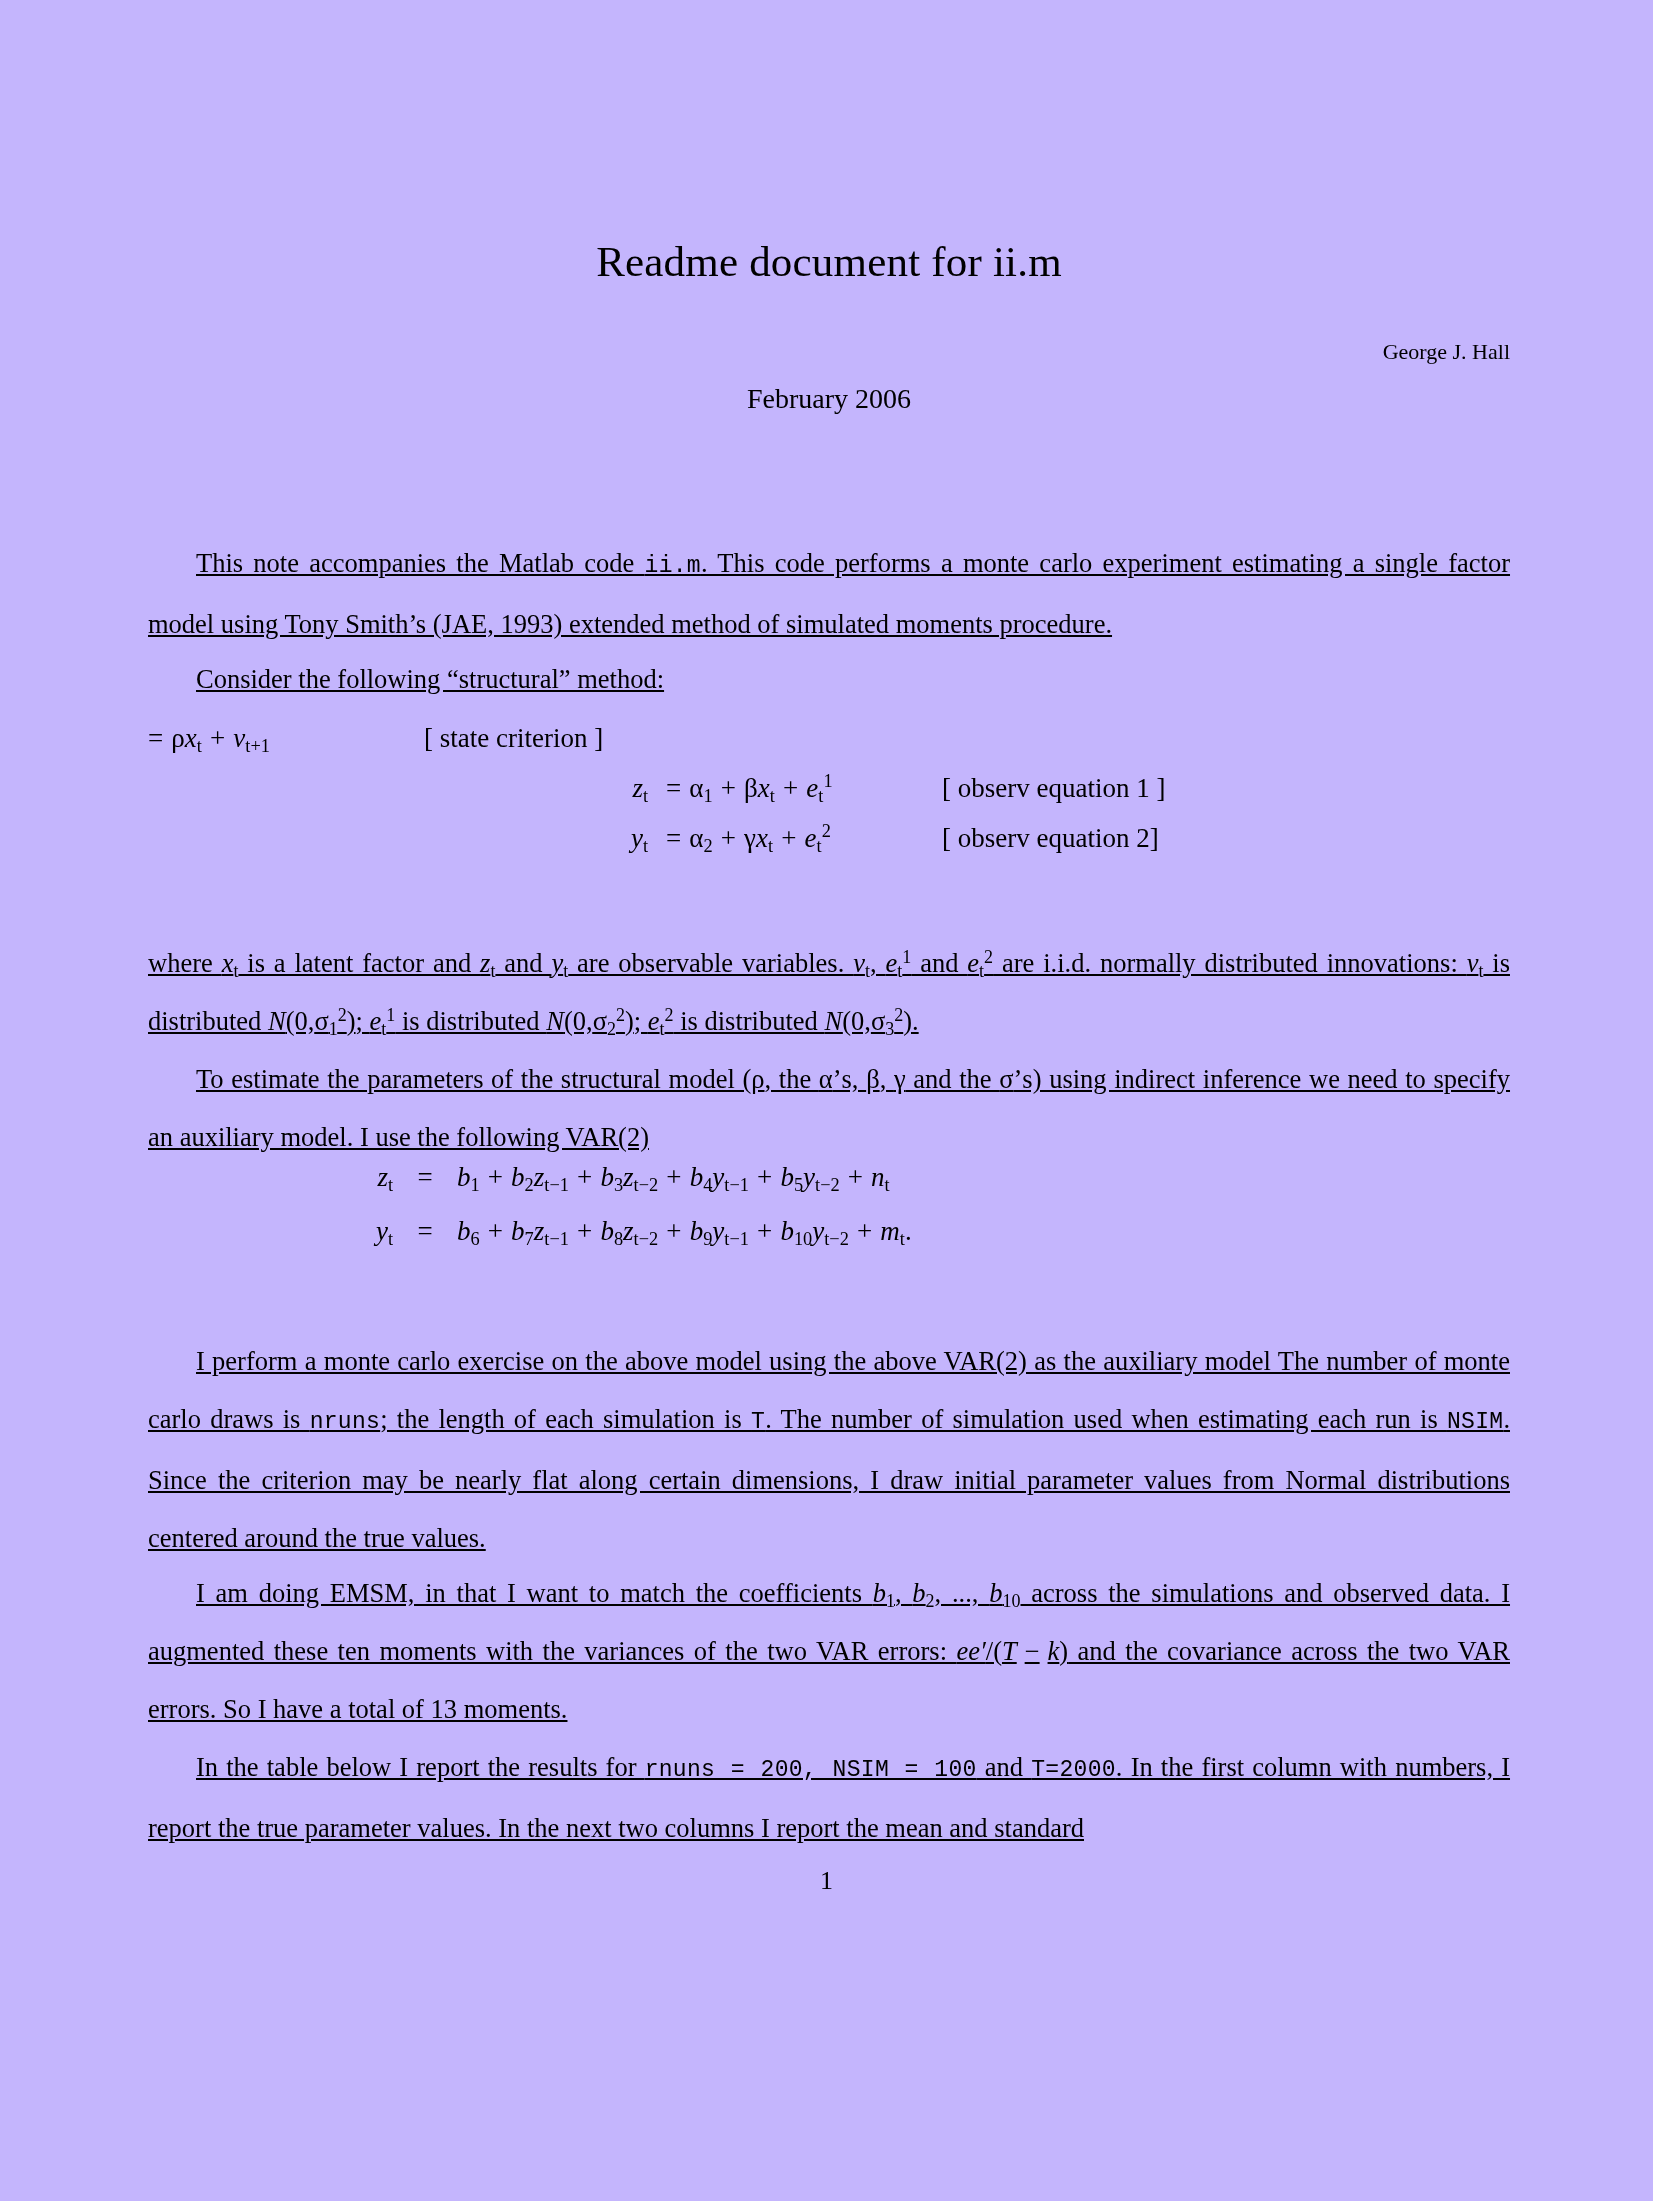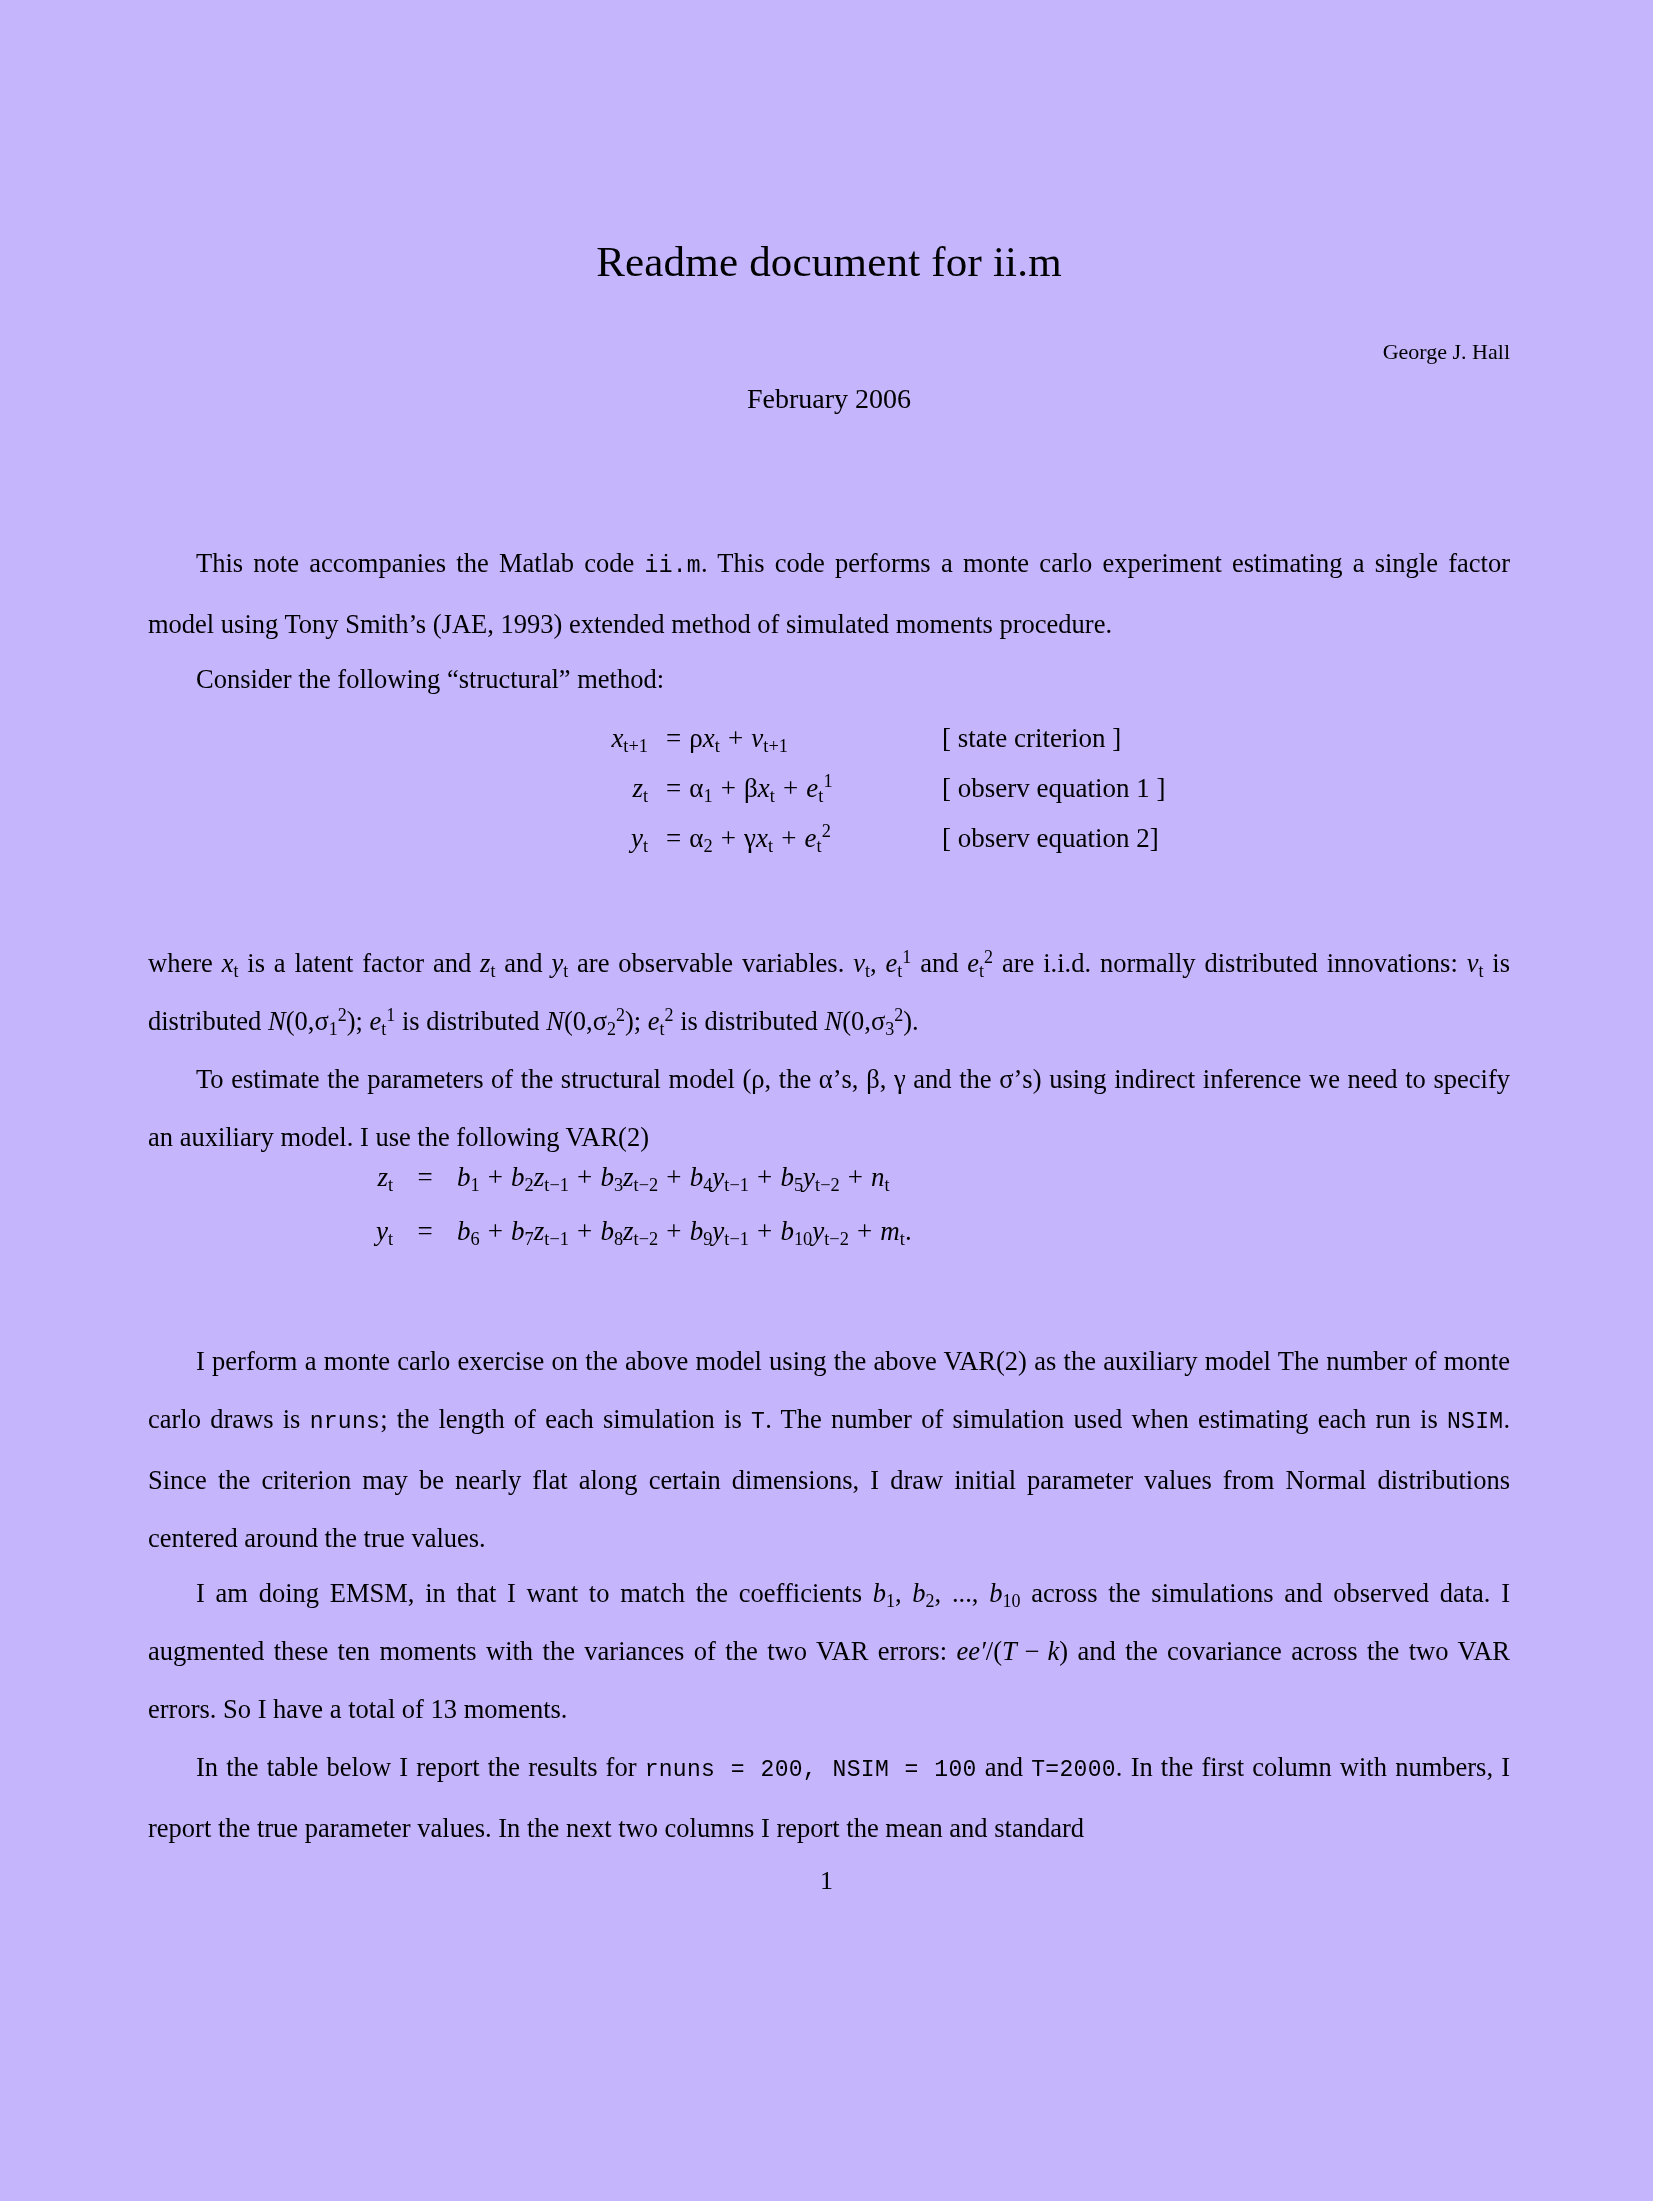--- a/index.html
+++ b/index.html
@@ -45,20 +45,21 @@
     top: 383px;
     text-align: center;
     font-size: 28px;
   }
 
   .body-text {
     font-size: 26.5px;
     line-height: 58px;
     text-align: justify;
     text-justify: inter-word;
+    text-decoration: underline;
   }
   .indent { text-indent: 48px; }
 
   .p1 { top: 534px; }
   .p2 { top: 650px; }
   .p3 { top: 934px; }
   .p4 { top: 1050px; }
   .p5 { top: 1332px; }
   .p6 { top: 1564px; }
   .p7 { top: 1738px; }
@@ -154,21 +155,20 @@
   <div class="col author">George J. Hall</div>
   <div class="col date">February 2006</div>
 
   <div class="col body-text indent p1"><span>This note accompanies the Matlab code </span><span class="mono">ii.m</span><span>. This code performs a monte carlo experiment estimating a single factor model using Tony Smith’s (JAE, 1993) extended method of simulated moments procedure.</span></div>
 
   <div class="col body-text indent p2">Consider the following “structural” method:</div>
 
   <div class="eqblock1">
 
     <div class="eqrow">
-      <div class="eq-lhs"><span class="math">x</span><sub>t+1</sub></div>
       <div class="eq-rhs math"><span class="mathup">=</span><span class="sp"></span><span class="sym">ρ</span>x<sub>t</sub><span class="sp"></span><span class="mathup">+</span><span class="sp"></span>v<sub>t+1</sub></div>
       <div class="eq-note">[ state criterion ]</div>
     </div>
 
     <div class="eqrow">
       <div class="eq-lhs"><span class="math">z</span><sub>t</sub></div>
       <div class="eq-rhs math"><span class="mathup">=</span><span class="sp"></span><span class="sym">α</span><sub>1</sub><span class="sp"></span><span class="mathup">+</span><span class="sp"></span><span class="sym">β</span>x<sub>t</sub><span class="sp"></span><span class="mathup">+</span><span class="sp"></span>e<sub>t</sub><sup>1</sup></div>
       <div class="eq-note">[ observ equation 1 ]</div>
     </div>
 

